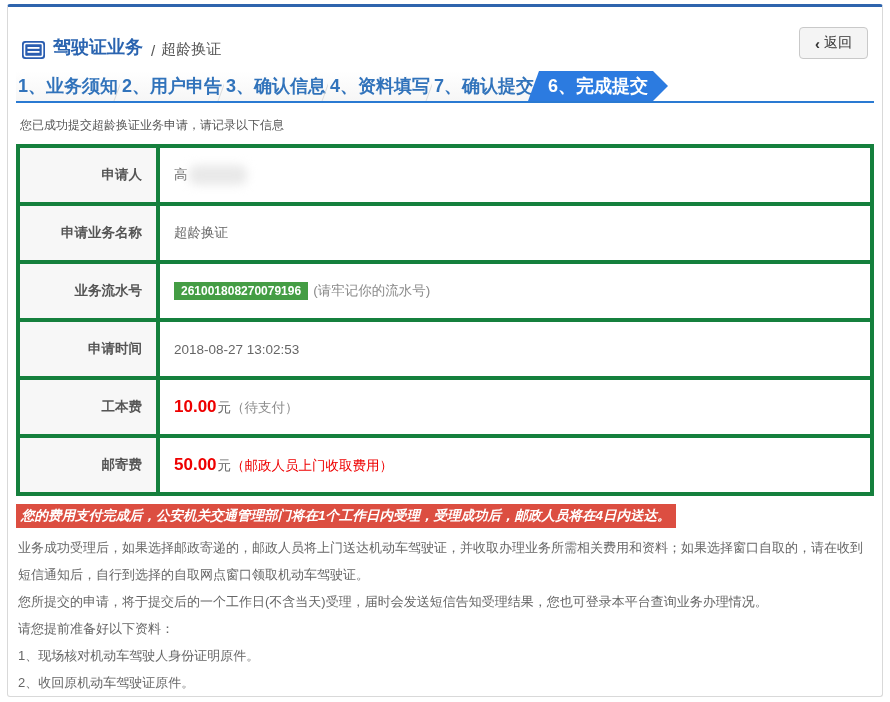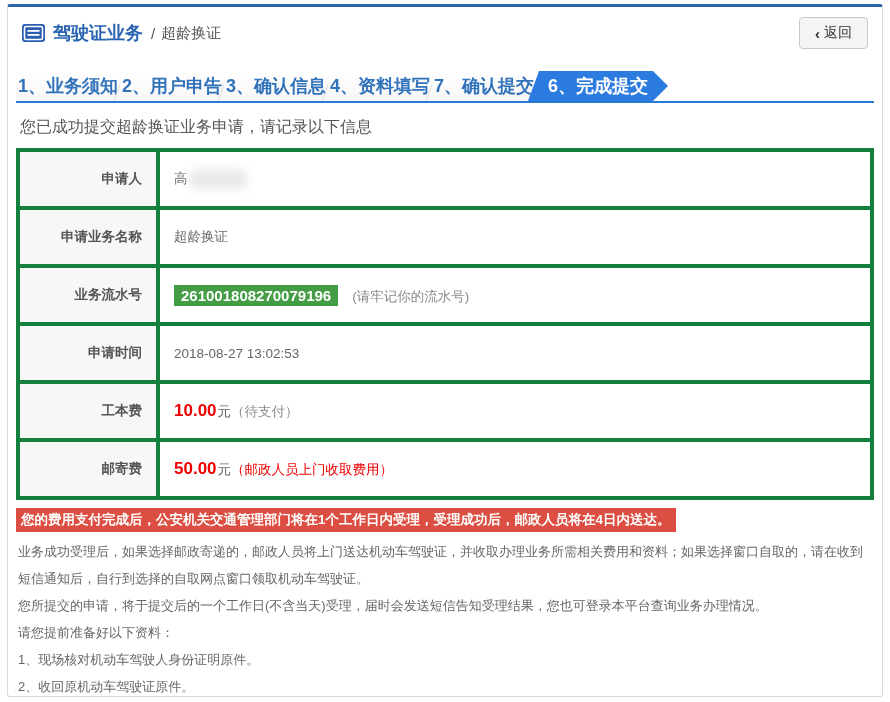--- a/index.html
+++ b/index.html
@@ -14,21 +14,21 @@
     background: #fff;
     border: 1px solid #d9d9d9;
     border-top: 3px solid var(--topline_blue, #2e64ad);
     border-radius: 3px;
     display: flex; flex-direction: column;
     overflow: hidden;
   }
   
   .hdr {
     height: 52px; flex: 0 0 52px;
-    display: flex; align-items: center;
+    display: flex; align-items: flex-end;
     padding: 0 14px;
   }
   .hdr .menu-icon { margin-right: 8px; display: inline-flex; }
   .hdr .title {
     color: var(--title_blue, #2a64b0);
     font-size: 18px; font-weight: bold;
   }
   .hdr .crumb-sep { color: #555; font-size: 15px; margin: 0 6px 0 8px; }
   .hdr .subtitle { color: #555; font-size: 15px; }
   .hdr .spacer { flex: 1; }
@@ -69,21 +69,21 @@
     margin-left: -8px;
     background: var(--active_step_blue, #2c7be0);
     color: #fff;
     clip-path: polygon(0% 100%, 11px 0%, calc(100% - 15px) 0%, 100% 50%, calc(100% - 15px) 100%);
     z-index: 2;
   }
   .step.active::after { display: none; }
   
   .success-msg {
     padding: 14px 12px 10px 12px;
-    font-size: 16px; color: #555;
+    font-size: 12px; color: #555;
     flex: 0 0 auto;
   }
   
   .info-table {
     margin: 0 8px;
     border-collapse: collapse;
     width: calc(100% - 16px);
     flex: 0 0 auto;
   }
   .info-table td {
@@ -104,40 +104,41 @@
   .redaction {
     display: inline-block; vertical-align: middle;
     width: 58px; height: 20px; margin-left: 1px;
     background: #e9e9e9; border-radius: 8px;
     filter: blur(5px);
   }
   .serial-badge {
     display: inline-block;
     background: var(--serial_green, #449d44);
     color: #fff; font-weight: bold;
-    font-size: 15px;
+    font-size: 12px;
     padding: 2px 7px;
-    margin-right: 14px;
+    margin-right: 5px;
   }
   .val .note { color: #8a8a8a; }
   .amount {
     color: var(--price_red, #ee0000);
     font-size: 17px; font-weight: bold;
     margin-right: 1px;
   }
   .unit { color: #666; }
   .note-red { color: var(--price_red, #f00000); }
   
   .banner-row { padding: 8px 8px 0 8px; flex: 0 0 auto; }
   .warning-banner {
     display: inline-block;
     background: var(--banner_red, #dc4e41);
     color: #fff; font-weight: bold;
     font-size: 13.5px;
     padding: 3px 5px;
+    font-style: italic;
   }
   
   .paras { padding: 6px 10px 0 10px; flex: 1 1 auto; }
   .paras p { font-size: 13px; color: #666; line-height: 27px; }
   .progress-note { margin-top: 16px; font-size: 13px; color: #666; line-height: 27px; }
   .progress-link {
     color: var(--link_blue, #2a6fb8);
     font-weight: bold; margin: 0 3px;
     cursor: pointer; text-decoration: none;
   }

